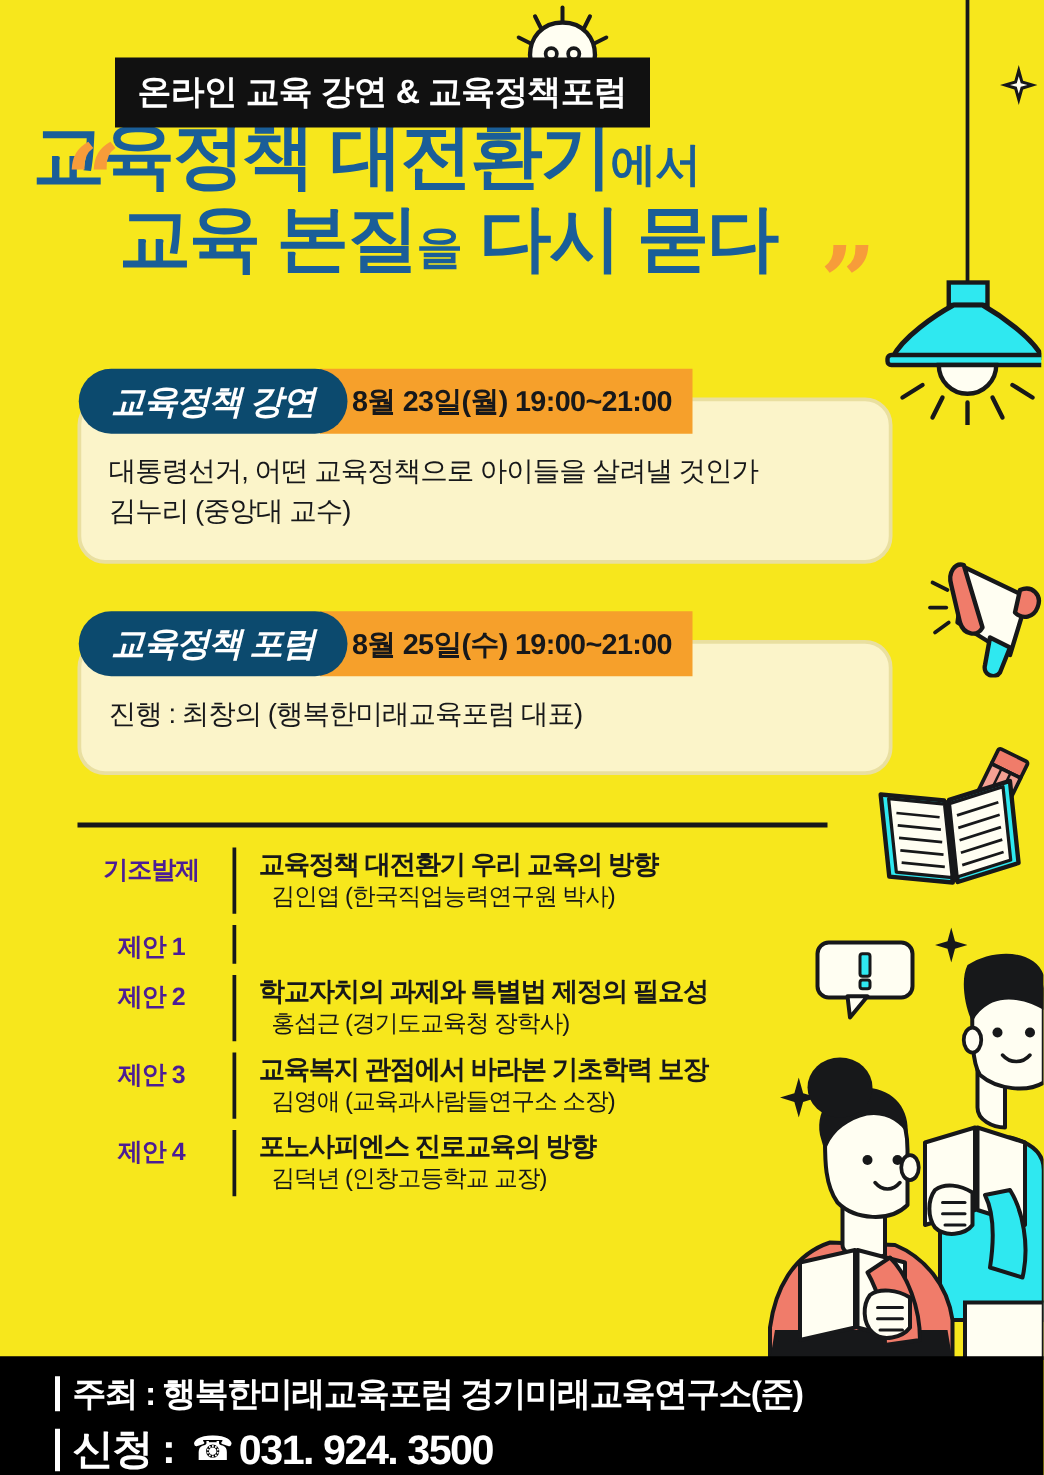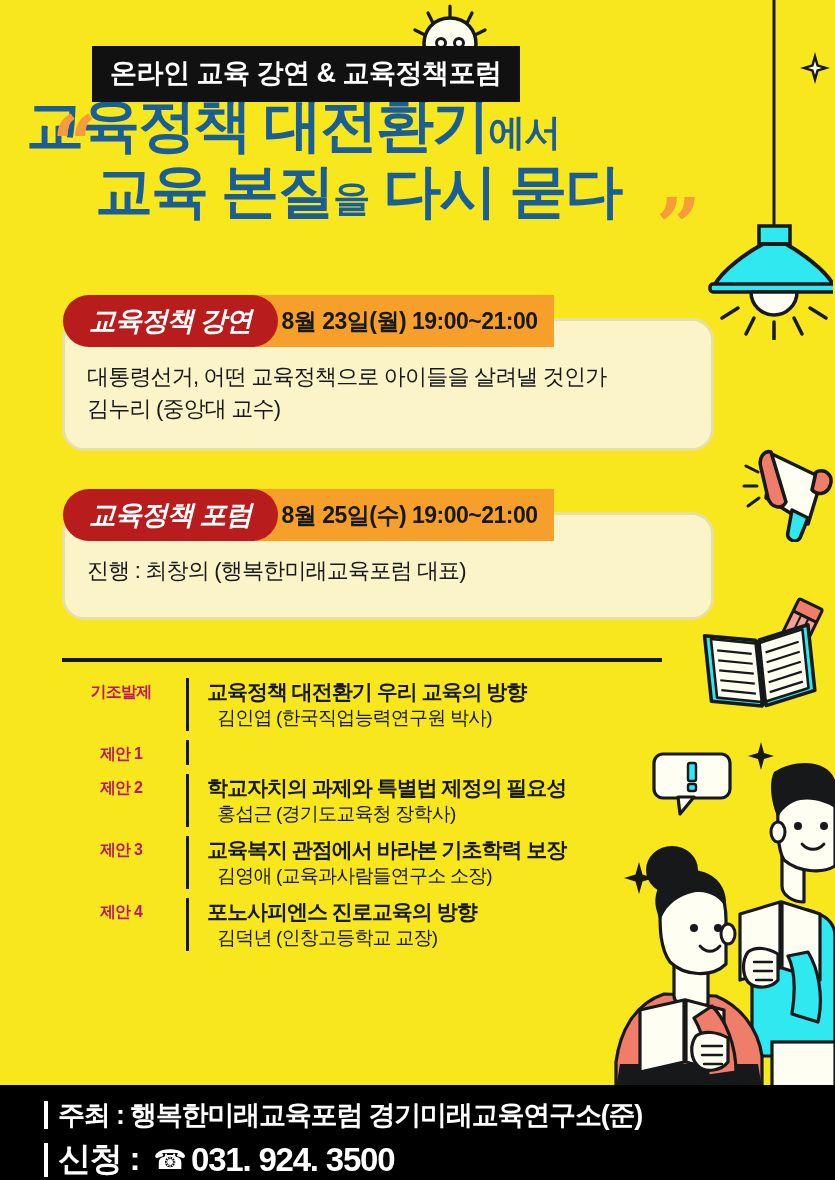--- a/index.html
+++ b/index.html
@@ -65,21 +65,21 @@
   }
   #card-lecture { top:318px; height:133px; }
   #card-forum   { top:512px; height:108px; }
 
   .card-header {
     position:absolute; left:-2px; top:-26px;
     display:flex; align-items:stretch;
     height:52px;
   }
   .card-tag {
-    background:#b91c1c; color:#ffffff;
+    background:#0c4a6e; color:#ffffff;
     border-radius:26px;
     display:flex; align-items:center;
     padding:0 26px;
     font-size:27px; font-weight:bold;
     font-style:italic;
     letter-spacing:-1px;
     white-space:nowrap;
     position:relative; z-index:2;
   }
   .card-date {
@@ -107,21 +107,21 @@
     position:absolute; left:62px; top:658px; width:600px;
     z-index:4;
   }
   #program-divider {
     width:600px; height:4px; background:#17181A; margin-bottom:16px;
   }
   .prog-row { display:flex; margin-bottom:9px; }
   .prog-label {
     width:118px; flex:0 0 118px;
     text-align:center;
-    font-size:16px; font-weight:bold; color:#be185d;
+    font-size:20px; font-weight:bold; color:#4c1d95;
     letter-spacing:-0.8px;
     padding-top:4px;
     white-space:nowrap;
   }
   .prog-sep {
     width:3px; flex:0 0 3px; background:#17181A;
     margin:0 18px 0 6px;
   }
   .prog-content { flex:1 1 auto; }
   .prog-title {

